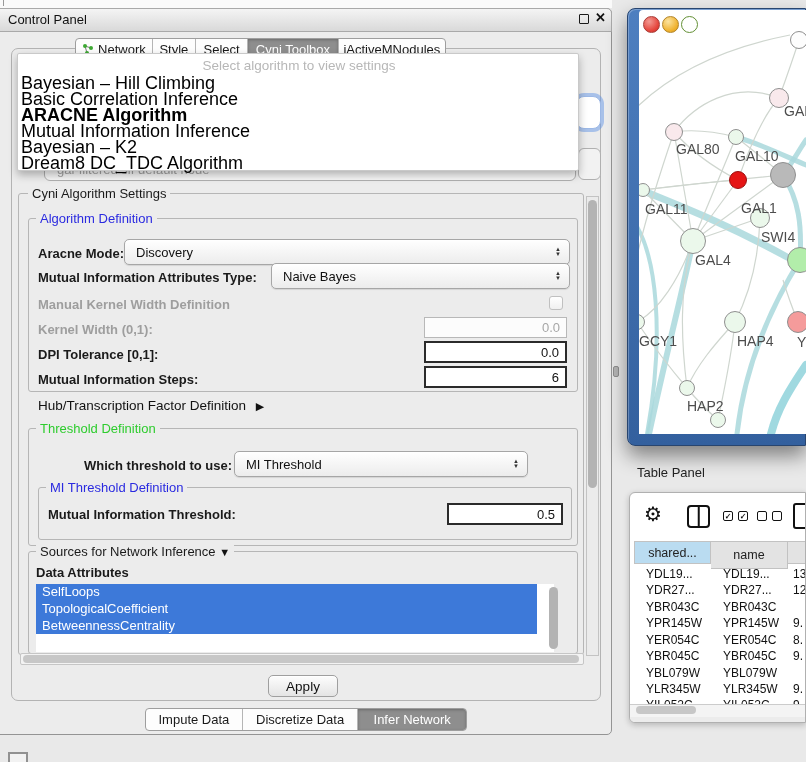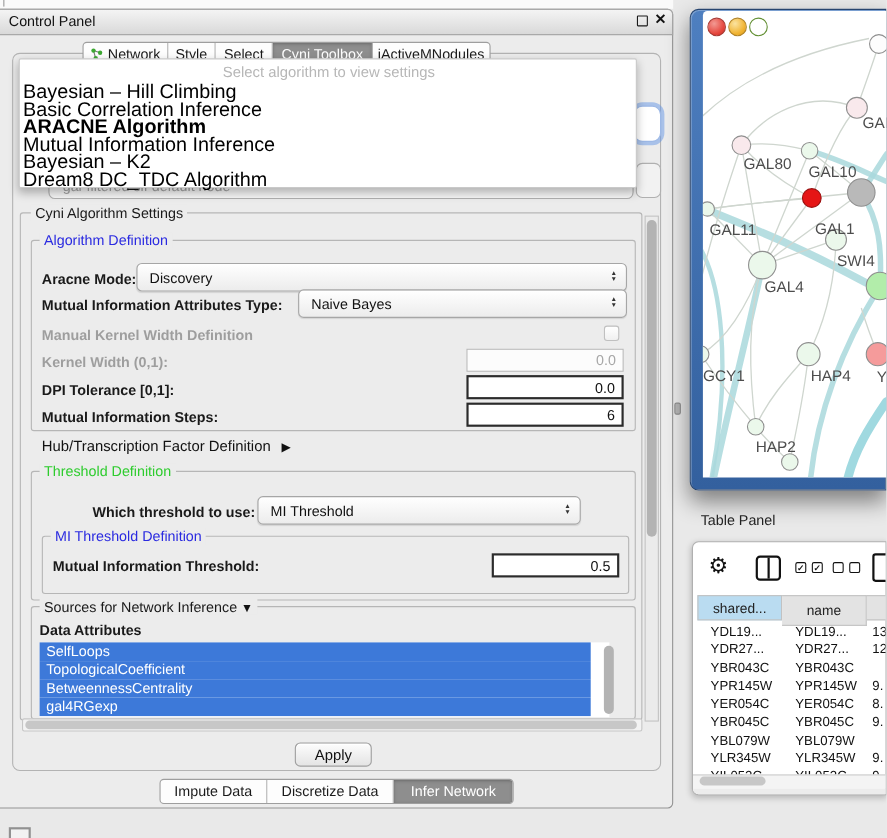--- a/index.html
+++ b/index.html
@@ -207,21 +207,20 @@
   <div class="abs gtitle" style="left:36px;top:544px;">
     <span>Sources for Network Inference</span>
     <span class="tri">▼</span>
   </div>
   <div class="abs lbl" style="left:36px;top:565px;">Data Attributes</div>
 
   <div class="abs list" style="left:36px;top:584px;width:518px;height:68px;">
     <div class="list-item">SelfLoops</div>
     <div class="list-item">TopologicalCoefficient</div>
     <div class="list-item">BetweennessCentrality</div>
-    <div class="list-item">gal4RGexp</div>
   </div>
   <div class="abs vthumb" style="left:549px;top:587px;width:9px;height:62px;"></div>
 
   <div class="abs htrack" style="left:20px;top:653px;width:564px;height:12px;"></div>
   <div class="abs hthumb" style="left:23px;top:655px;width:556px;height:8px;"></div>
 
   <div class="abs btn" style="left:268px;top:675px;width:70px;height:22px;">Apply</div>
 
   <div class="abs tabbar" style="left:145px;top:708px;width:322px;">
     <div class="seg" style="width:97px;">

